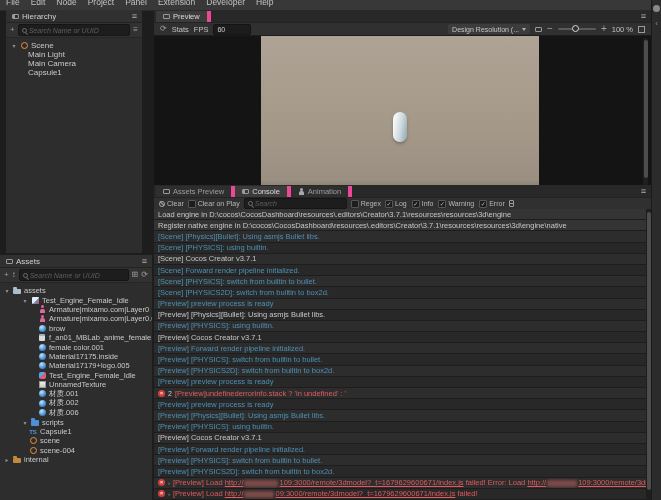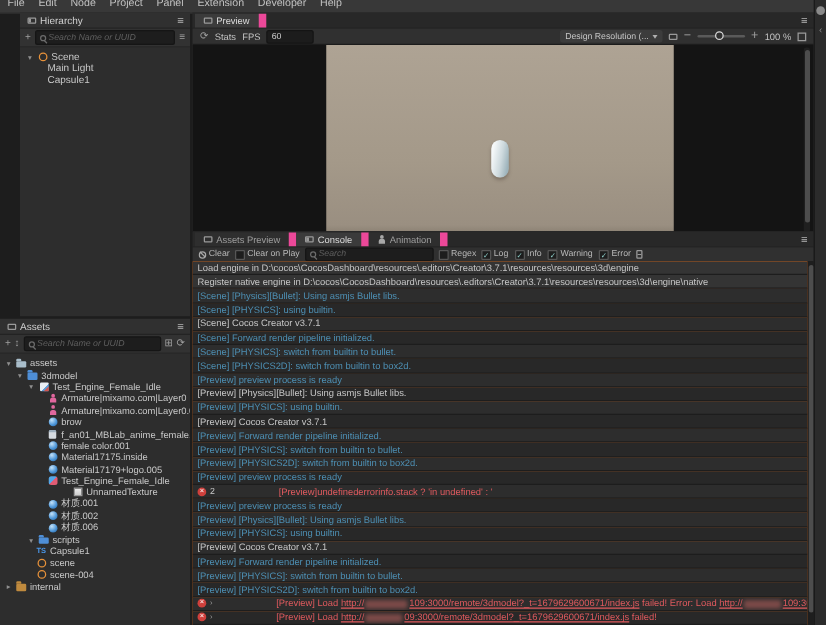--- a/index.html
+++ b/index.html
@@ -37,21 +37,21 @@
   .ic-model{width:7px;height:7px;border-radius:1px;background:linear-gradient(135deg,#e9eff5 55%,#5f9fd8 55%);position:relative;}
   .ic-model::after{content:'';position:absolute;right:0;bottom:0;border-style:solid;border-width:0 0 4px 4px;border-color:transparent transparent #d2554f transparent;}
   .ic-mesh{width:6px;height:7px;border-radius:1px;background:#d6dbe0;border-top:2px solid #9fb0be;box-sizing:border-box;}
   .ic-tex{width:7px;height:7px;border:1px solid #9a9a9a;box-sizing:border-box;background:linear-gradient(180deg,#ececec,#cdcdcd);}
   .ic-ts{font-size:6px;font-weight:bold;color:#4a96e8;letter-spacing:0;}
   .ic-ts::after{content:'TS';}
   .ic-cocos{width:7px;height:7px;border:1.6px solid #e8923a;border-radius:50%;box-sizing:border-box;}
   .ic-split{width:7px;height:7px;border-radius:2px;background:linear-gradient(135deg,#55a7e8 50%,#e05c74 50%);}
   
   .tabbar{height:12px;background:#282828;border-bottom:1px solid #232323;display:flex;align-items:flex-end;padding-left:2px;}
-  .tab{height:11px;display:flex;align-items:center;gap:3px;padding:0 7px;font-size:7.5px;color:#9d9d9d;background:#2e2e2e;border-right:6px solid #ec4899;}
+  .tab{height:11px;display:flex;align-items:center;gap:3px;padding:0 7px;font-size:7.5px;color:#9d9d9d;background:#2e2e2e;border-right:4px solid #ec4899;}
   .tab.active{background:#3b3b3b;color:#dcdcdc;}
   .tabbar .burger{margin-left:auto;margin-right:5px;align-self:center;color:#b5b5b5;font-size:9px;}
   .ic-monitor{width:7px;height:5px;border:1px solid #9a9a9a;box-sizing:border-box;border-radius:1px;}
   .ic-console-g{width:7px;height:5px;border:1px solid #9a9a9a;box-sizing:border-box;border-radius:1px;background:linear-gradient(90deg,#9a9a9a 2px,transparent 2px);}
   .pv-tool{height:12px;background:#303030;border-bottom:1px solid #1c1c1c;display:flex;align-items:center;gap:5px;padding:0 6px;font-size:7.5px;color:#c2c2c2;}
   .fpsbox{width:30px;height:9px;background:#1c1c1c;border:1px solid #141414;border-radius:2px;color:#cfcfcf;font-size:7px;font-family:"Liberation Sans",sans-serif;padding:0 3px;outline:none;}
   .dd{height:10px;background:#3c3c3c;border-radius:2px;display:flex;align-items:center;gap:3px;padding:0 4px;font-size:7px;color:#c6c6c6;}
   .caret{width:0;height:0;border-left:2.5px solid transparent;border-right:2.5px solid transparent;border-top:3px solid #b0b0b0;}
   .ic-rotdev{width:7px;height:5px;border:1px solid #9a9a9a;border-radius:1px;box-sizing:border-box;}
   .slider{width:38px;height:2px;background:#5a5a5a;border-radius:1px;position:relative;}
@@ -67,21 +67,21 @@
   .ic-clear{width:6px;height:6px;border:1px solid #a8a8a8;border-radius:50%;position:relative;box-sizing:border-box;}
   .ic-clear::after{content:'';position:absolute;left:-1px;top:1.6px;width:6px;height:1px;background:#a8a8a8;transform:rotate(45deg);}
   .cb{width:6px;height:6px;background:#1d1d1d;border:1px solid #565656;border-radius:1px;display:flex;align-items:center;justify-content:center;font-size:6px;color:#8ed0cb;flex:0 0 auto;}
   .cb.on::after{content:'\2713';}
   .csearch{width:95px;height:9px;flex:0 0 auto;}
   .ic-doc{width:5px;height:7px;border:1px solid #9a9a9a;border-radius:1px;box-sizing:border-box;background:linear-gradient(180deg,transparent 2px,#9a9a9a 2px,#9a9a9a 3px,transparent 3px);}
   .logs{position:absolute;left:0;top:24px;width:492px;height:291px;overflow:hidden;background:#f97316;}
   .crow{display:flex;align-items:center;gap:3px;padding:0 4px;font-size:7.5px;white-space:nowrap;overflow:hidden;border-bottom:1px solid #1d1d1d;background:#2d2d2d;}
   .crow.alt{background:#282828;}
   .crow.lite{background:#343434;}
-  .t-gray{color:#c6c6c6;} .t-blue{color:var(--log-blue,#4d8fb3);} .t-error{color:var(--log-red,#e05a5e);margin-left:48px;}
+  .t-gray{color:#c6c6c6;} .t-blue{color:var(--log-blue,#4d8fb3);} .t-error{color:var(--log-red,#e05a5e);}
   .errico{width:7px;height:7px;border-radius:50%;background:#cf403c;color:#fff;font-size:6px;line-height:7px;text-align:center;flex:0 0 auto;}
   .errico::after{content:'\00d7';}
   .exparr{color:#9a9a9a;font-size:6px;flex:0 0 auto;}
   .badge{color:#c9c9c9;font-size:7px;flex:0 0 auto;}
   .lnk{text-decoration:underline;}
   .redact{display:inline-block;vertical-align:middle;height:7px;border-radius:1px;background:#7c4a48;filter:blur(1.5px);margin:0 1px;}
   .csb{position:absolute;top:24px;right:0;width:5px;height:291px;background:#1e1e1e;}
   .csb .thumb{position:absolute;left:.5px;top:3px;width:4px;height:278px;background:#4d4d4d;border-radius:2px;}
   
   .rstrip{position:absolute;left:651px;top:0;width:10px;height:500px;background:#2b2b2b;border-left:1px solid #1a1a1a;display:flex;flex-direction:column;align-items:center;gap:8px;padding-top:5px;box-sizing:border-box;}
@@ -99,21 +99,21 @@
         <span>Edit</span>
         <span>Node</span>
         <span>Project</span>
         <span>Panel</span>
         <span>Extension</span>
         <span>Developer</span>
         <span>Help</span>
       </div>
   </div>
 
-  <div class="panel" style="left:16px;top:10px;width:136px;height:243px;">
+  <div class="panel" style="left:6px;top:10px;width:136px;height:243px;">
     <div class="phead">
       <span class="icw">
           <span class="ic-console-g"></span>
         </span>
       <span>Hierarchy</span>
       <span class="burger">≡</span>
     </div>
     <div class="ptool">
       <span class="tico">+</span>
       <span class="search">
@@ -125,20 +125,23 @@
     <div id="hierarchy-tree" style="padding-top:3px;">
         <div class="trow hrow" style="padding-left: 5px;">
           <span class="arr">▾</span>
           <span class="icw">
             <span class="ic-cocos"></span>
           </span>
           <span>Scene</span>
         </div>
         <div class="trow hrow" style="padding-left: 22px;">
           <span>Main Light</span>
+        </div>
+        <div class="trow hrow" style="padding-left: 22px;">
+          <span>Main Camera</span>
         </div>
         <div class="trow hrow" style="padding-left: 22px;">
           <span>Capsule1</span>
         </div>
       </div>
   </div>
 
   <div class="panel" style="left:0;top:255px;width:152px;height:245px;">
     <div class="phead">
       <span class="icw">
@@ -158,27 +161,20 @@
       <span class="tico">⟳</span>
     </div>
     <div id="assets-tree" style="padding-top:3px;">
         <div class="trow arow" style="padding-left: 4px;">
           <span class="arr">▾</span>
           <span class="icw">
             <span class="ic-folder f-root"></span>
           </span>
           <span>assets</span>
         </div>
-        <div class="trow arow" style="padding-left: 13px;">
-          <span class="arr">▾</span>
-          <span class="icw">
-            <span class="ic-folder f-blue"></span>
-          </span>
-          <span>3dmodel</span>
-        </div>
         <div class="trow arow" style="padding-left: 22px;">
           <span class="arr">▾</span>
           <span class="icw">
             <span class="ic-model"></span>
           </span>
           <span>Test_Engine_Female_Idle</span>
         </div>
         <div class="trow arow" style="padding-left: 38px;">
           <span class="icw">
             <span class="ic-person p-pink"></span>
@@ -220,21 +216,21 @@
             <span class="ic-sphere"></span>
           </span>
           <span>Material17179+logo.005</span>
         </div>
         <div class="trow arow" style="padding-left: 38px;">
           <span class="icw">
             <span class="ic-split"></span>
           </span>
           <span>Test_Engine_Female_Idle</span>
         </div>
-        <div class="trow arow" style="padding-left: 58px;">
+        <div class="trow arow" style="padding-left: 38px;">
           <span class="icw">
             <span class="ic-tex"></span>
           </span>
           <span>UnnamedTexture</span>
         </div>
         <div class="trow arow" style="padding-left: 38px;">
           <span class="icw">
             <span class="ic-sphere"></span>
           </span>
           <span>材质.001</span>

